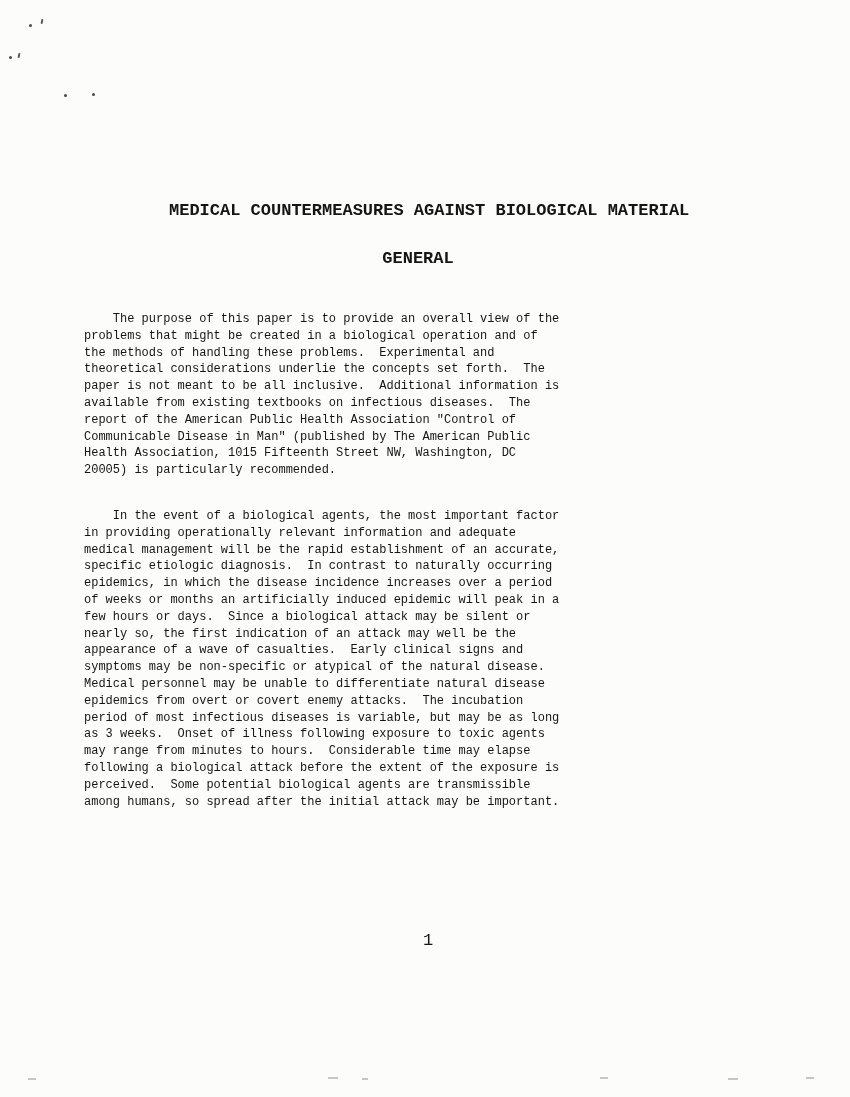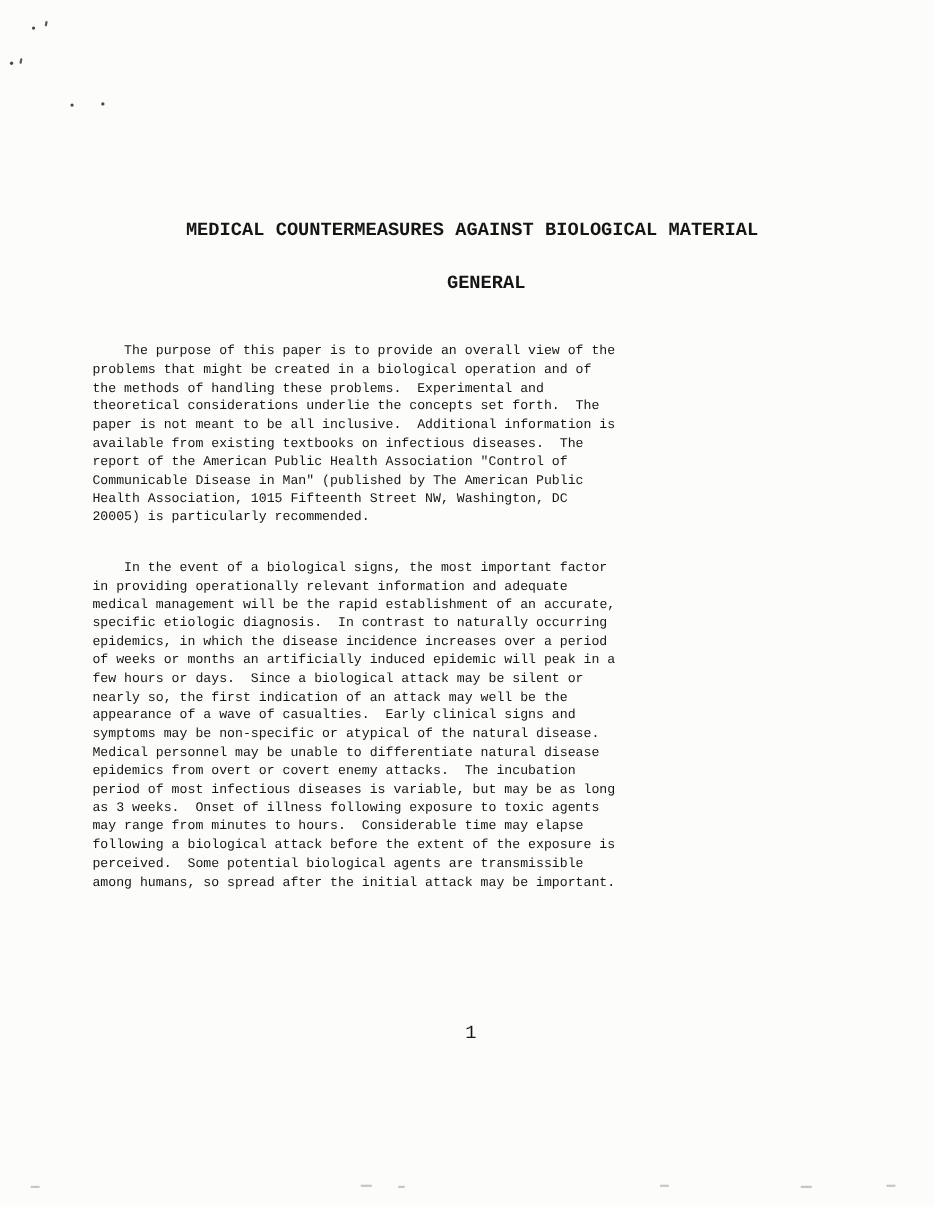--- a/index.html
+++ b/index.html
@@ -17,21 +17,21 @@
     position: absolute;
     left: 169px;
     top: 201px;
     font-size: 17px;
     font-weight: bold;
     white-space: pre;
     letter-spacing: 0;
   }
   .subtitle {
     position: absolute;
-    left: 99px;
+    left: 75px;
     top: 249px;
     width: 686px;
     text-align: center;
     font-size: 17px;
     font-weight: bold;
   }
   .body {
     position: absolute;
     left: 84px;
     top: 311px;
@@ -81,21 +81,21 @@
       <p class="para"><span>    The purpose of this paper is to provide an overall view of the
 problems that might be created in a biological operation and of
 the methods of handling these problems.  Experimental and
 theoretical considerations underlie the concepts set forth.  The
 paper is not meant to be all inclusive.  Additional information is
 available from existing textbooks on infectious diseases.  The
 report of the American Public Health Association "Control of
 Communicable Disease in Man" (published by The American Public
 Health Association, 1015 Fifteenth Street NW, Washington, DC
 20005) is particularly recommended.</span></p>
-      <p class="para"><span>    In the event of a biological signs, the </span><span class="b">most important factor</span><span>
+      <p class="para"><span>    In the event of a biological agents, the </span><span class="b">most important factor</span><span>
 in providing operationally relevant information and adequate
 medical management will be the </span><span class="b">rapid establishment of an accurate,
 specific etiologic diagnosis.</span><span>  In contrast to naturally occurring
 epidemics, in which the disease incidence increases over a period
 of weeks or months an artificially induced epidemic will peak in a
 few hours or days.  Since a biological attack may be silent or
 nearly so, the first indication of an attack may well be the
 appearance of a wave of casualties.  Early clinical signs and
 symptoms may be non-specific or atypical of the natural disease.
 Medical personnel may be unable to differentiate natural disease

